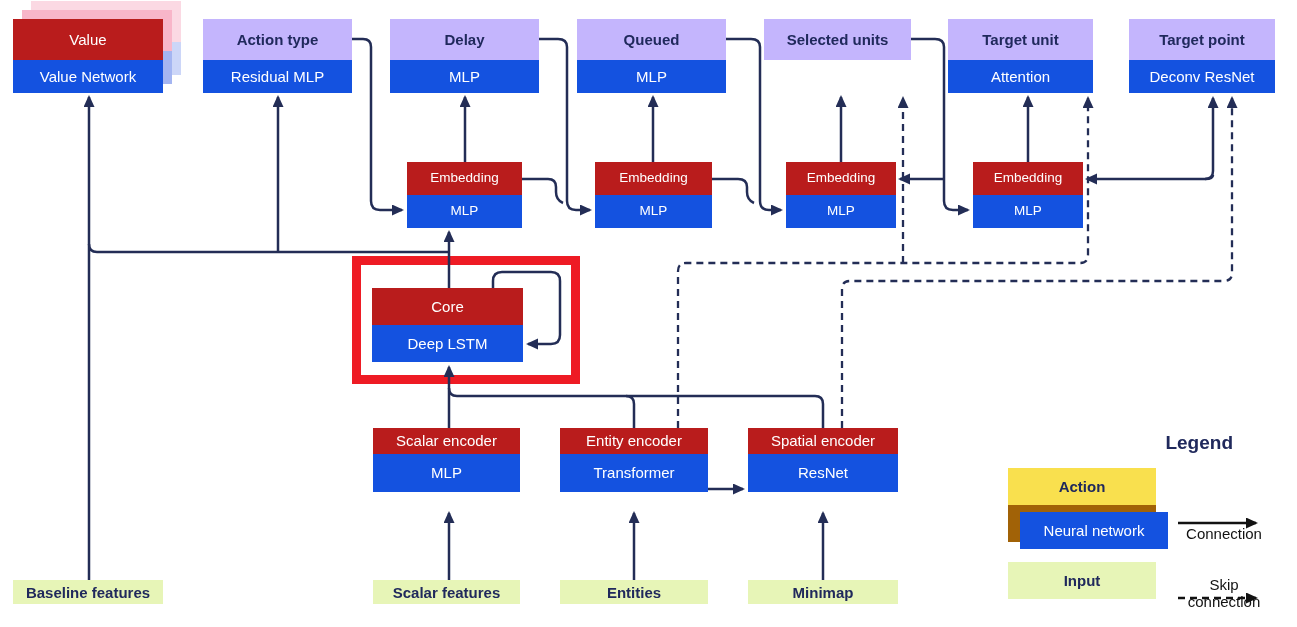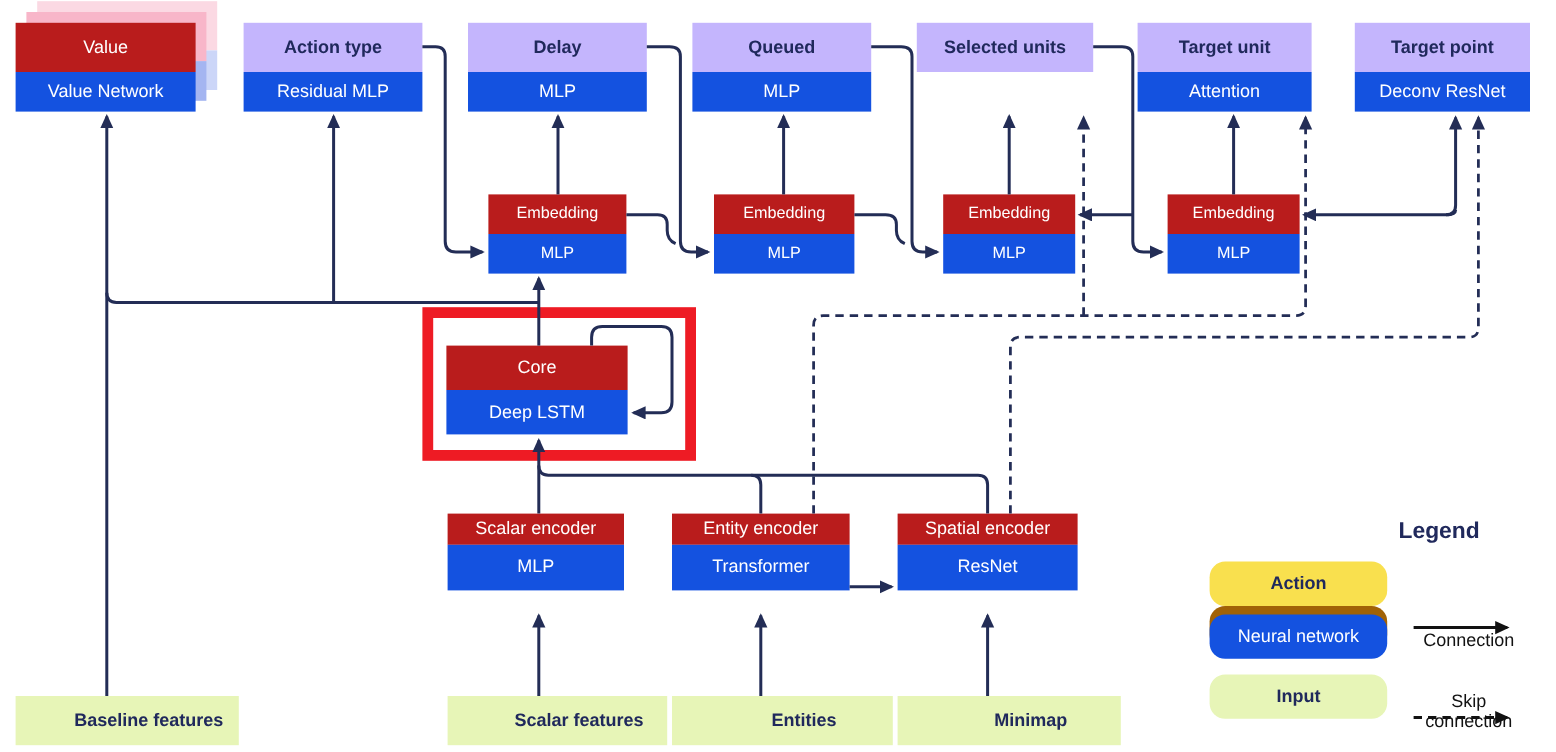--- a/index.html
+++ b/index.html
@@ -10,30 +10,30 @@
   .yellow{background:#c4b5fd;color:#20295c;font-weight:700;font-size:15px;}
   .pinkband{background:#b91c1c;color:#ffffff;font-weight:400;font-size:15px;}
   .blueband{background:#1452e0;color:#ffffff;font-weight:400;font-size:15px;}
   .emb .pinkband,.emb .blueband{font-size:13.5px;}
   .head .yellow,.head .pinkband{height:41px;}
   .head .blueband{height:33px;}
   .emb .pinkband,.emb .blueband{height:33px;}
   .core .pinkband,.core .blueband{height:37px;}
   .enc .pinkband{height:26px;}
   .enc .blueband{height:38px;}
-  .input{position:absolute;height:41px;background:#e7f5b7;color:#20295c;font-weight:700;
-         font-size:15px;display:flex;align-items:center;justify-content:center;text-align:center;padding-left:36px;}
+  .input{position:absolute;height:24px;background:#e7f5b7;color:#20295c;font-weight:700;
+         font-size:15px;display:flex;align-items:center;justify-content:center;text-align:center;}
   .shadow{position:absolute;display:flex;flex-direction:column;}
   .shadow div{width:100%;}
   #svg-layer{position:absolute;left:0;top:0;z-index:5;}
   #highlight{position:absolute;left:352px;top:256px;width:210px;height:110px;
              border:9px solid #ee1b24;z-index:4;}
   .legend-text{position:absolute;color:#20295c;}
   .legend-swatch{position:absolute;left:1008px;width:148px;display:flex;align-items:center;
-                 justify-content:center;font-size:15px;height:37px;border-radius:13px;}
+                 justify-content:center;font-size:15px;height:37px;}
   .lg-yellow{background:#f9e04e;color:#20295c;font-weight:700;}
   .lg-pink{background:#a16207;color:#ffffff;}
   .lg-blue{background:#1452e0;color:#ffffff;}
   .lg-green{background:#e7f5b7;color:#20295c;font-weight:700;}
   .conn-label{position:absolute;color:#121212;font-size:15px;text-align:center;line-height:1.15;margin-top:31px;}
   .z2{z-index:2;}
 </style>
 </head>
 <body>
 
@@ -114,21 +114,21 @@
   </div>
 
   <div class="input" style="left:13px;top:580px;width:150px;">Baseline features</div>
   <div class="input" style="left:373px;top:580px;width:147px;">Scalar features</div>
   <div class="input" style="left:560px;top:580px;width:148px;">Entities</div>
   <div class="input" style="left:748px;top:580px;width:150px;">Minimap</div>
 
   <div class="legend-text" style="left:1083px;top:420px;width:150px;text-align:right;font-size:19px;font-weight:700;margin-top:12px;">Legend</div>
   <div class="legend-swatch lg-yellow" style="top:468px;">Action</div>
   <div class="legend-swatch lg-pink" style="top:505px;">Output</div>
-  <div class="legend-swatch lg-blue" style="top:512px;">Neural network</div>
+  <div class="legend-swatch lg-blue" style="top:512px;margin-left:12px;">Neural network</div>
   <div class="legend-swatch lg-green" style="top:562px;">Input</div>
   <div class="conn-label" style="left:1168px;top:494px;width:112px;">Connection</div>
   <div class="conn-label" style="left:1178px;top:545px;width:92px;">Skip connection</div>
 
   <svg id="svg-layer" width="1297" height="627">
     <defs>
       <marker id="arrN" markerUnits="userSpaceOnUse" markerWidth="14" markerHeight="12" refX="10" refY="5.5" orient="auto">
         <path d="M0,0 L12,5.5 L0,11 z" fill="#232d56"></path>
       </marker>
       <marker id="arrB" markerUnits="userSpaceOnUse" markerWidth="14" markerHeight="12" refX="10" refY="5.5" orient="auto">

